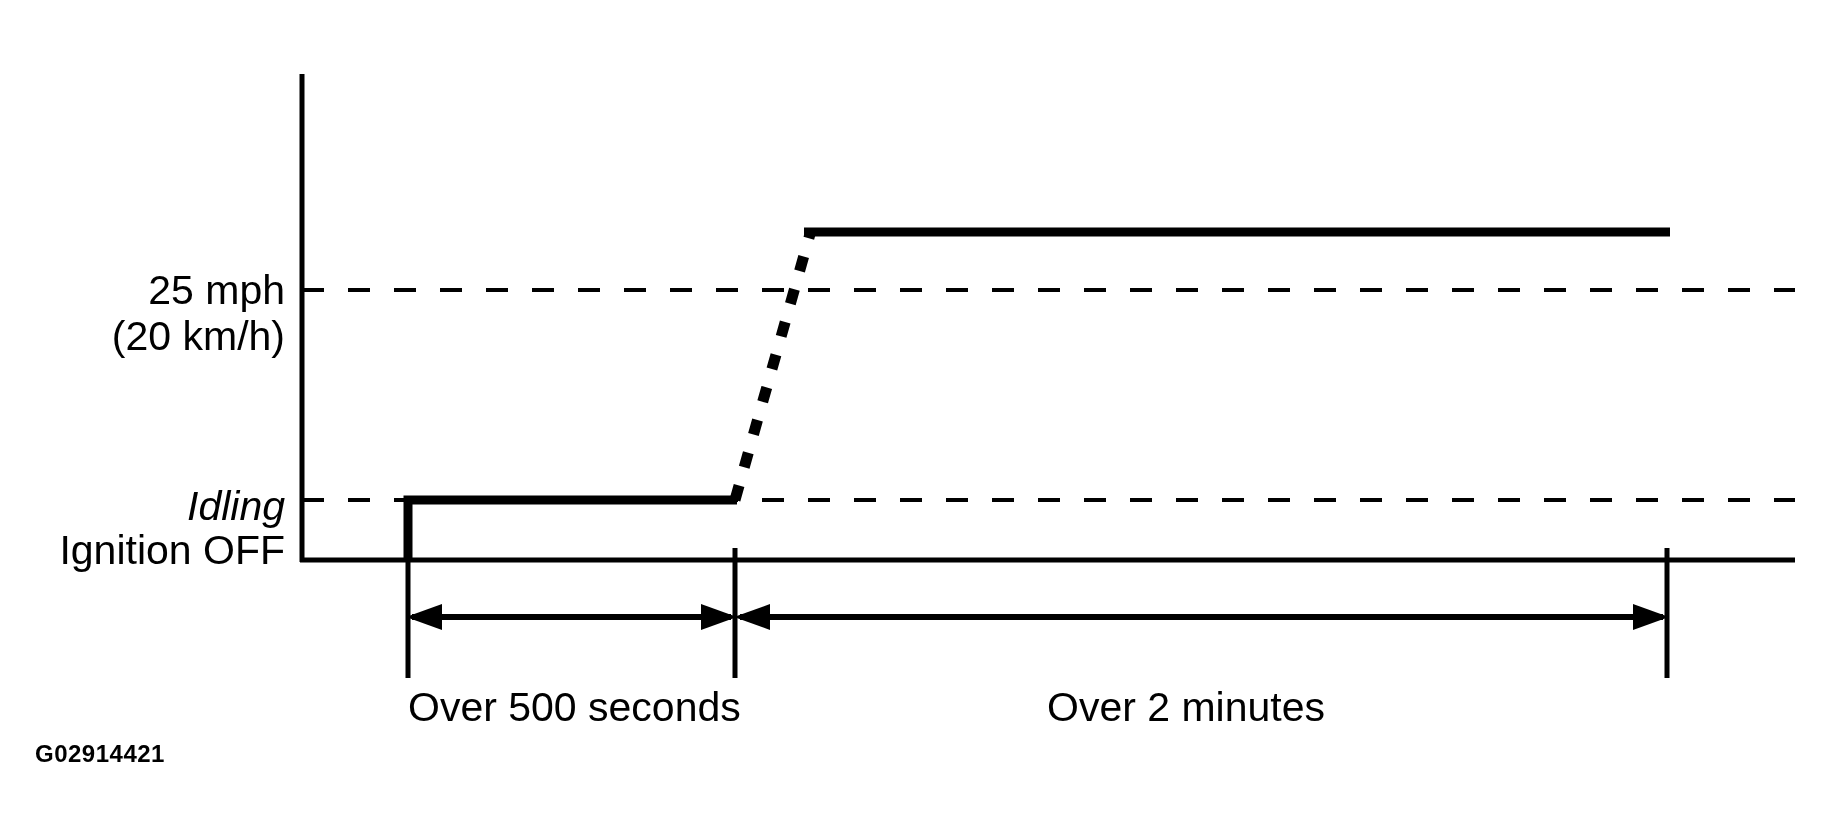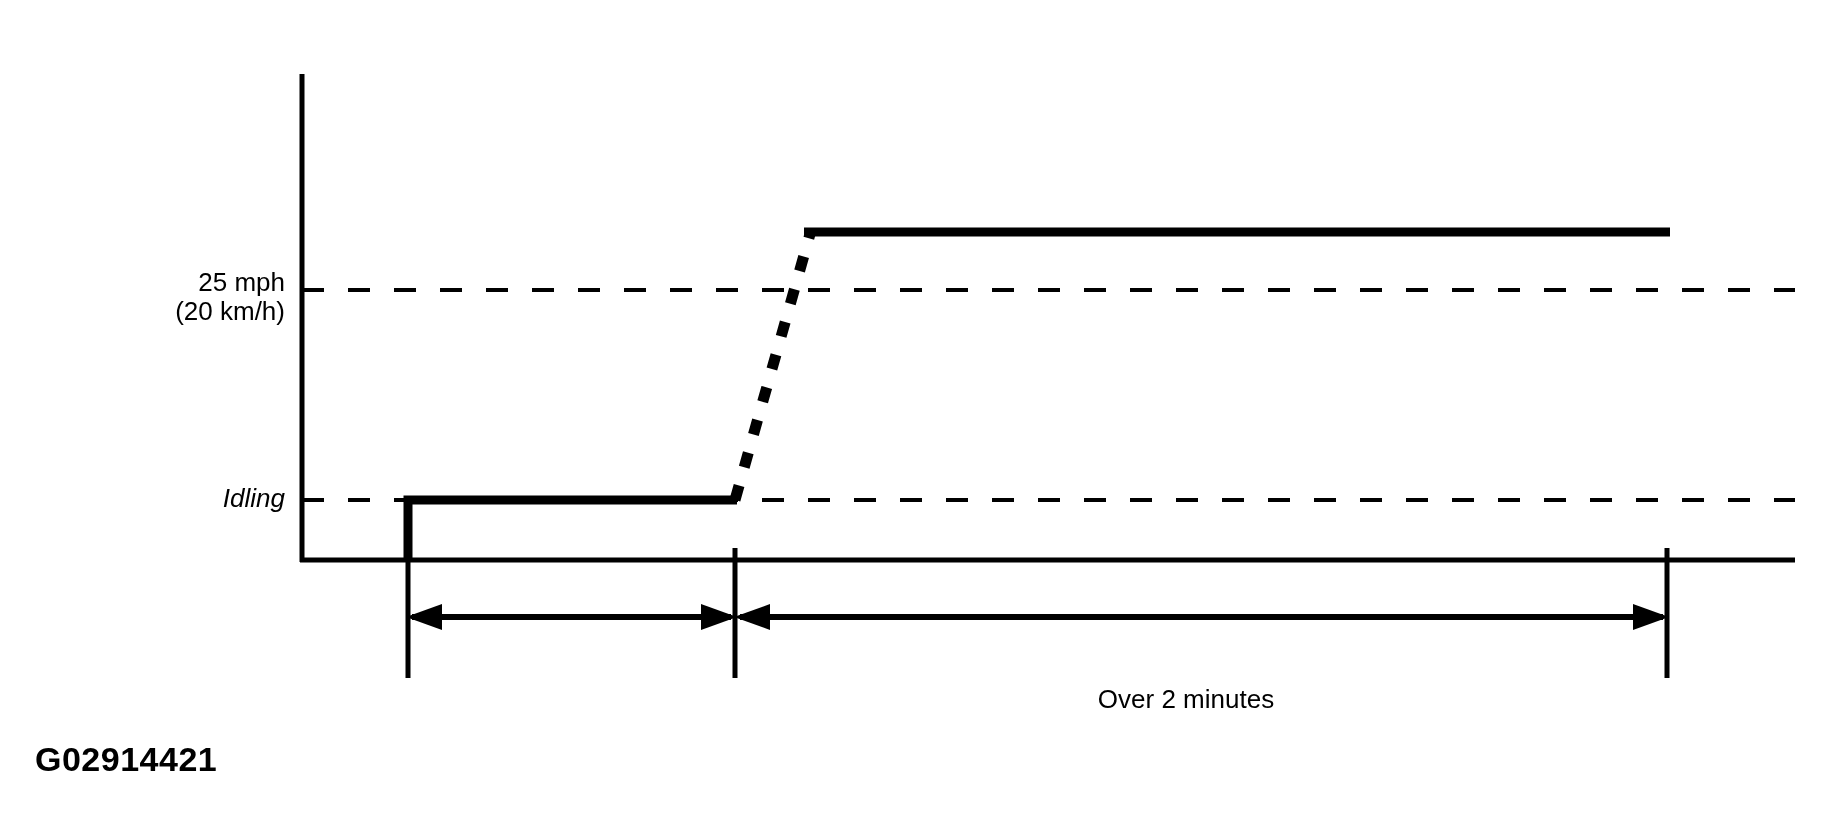--- a/index.html
+++ b/index.html
@@ -58,21 +58,21 @@
     stroke-width: 5;
   }
   .dim-line {
     stroke: #000000;
     stroke-width: 6;
     fill: none;
   }
   .label-text {
     position: absolute;
     font-family: "Liberation Sans", sans-serif;
-    font-size: 26px;
+    font-size: 41px;
     color: #000000;
     white-space: nowrap;
     line-height: 1.12;
     letter-spacing: 0px;
   }
   .y-label {
     text-align: right;
   }
   .x-label {
     text-align: center;
@@ -98,21 +98,21 @@
   #label-duration-2 {
     left: 720px;
     top: 685px;
     width: 932px;
   }
   #figure-id {
     position: absolute;
     left: 35px;
     top: 740px;
     font-family: "Liberation Sans", sans-serif;
-    font-size: 34px;
+    font-size: 24px;
     font-weight: bold;
     color: #000000;
     letter-spacing: 0.5px;
   }
 </style>
 </head>
 <body>
 
 <div id="figure-root">
 
@@ -148,19 +148,21 @@
 
   </svg>
 
   <div class="label-text y-label" id="label-speed-high">
     <div>25 mph</div>
     <div>(20 km/h)</div>
   </div>
 
   <div class="label-text y-label" id="label-idling">Idling</div>
 
+  <div class="label-text y-label" id="label-ignition-off">Ignition OFF</div>
 
+  <div class="label-text x-label" id="label-duration-1">Over 500 seconds</div>
 
   <div class="label-text x-label" id="label-duration-2">Over 2 minutes</div>
 
   <div id="figure-id">G02914421</div>
 
 </div>
 
 </body></html>

